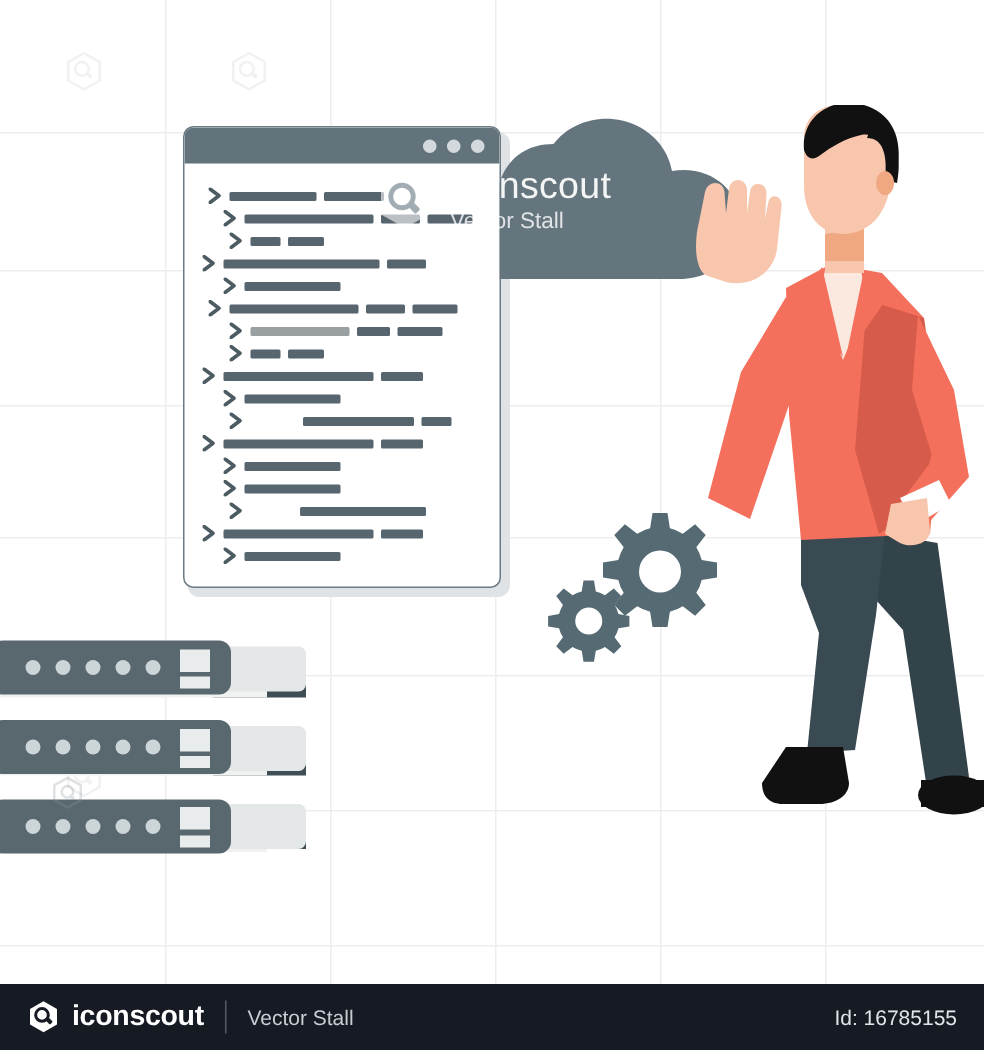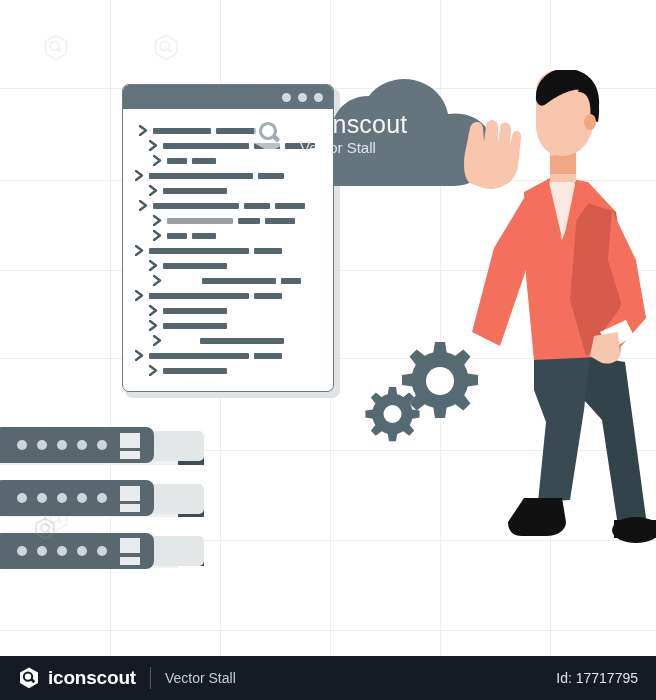--- a/index.html
+++ b/index.html
@@ -559,16 +559,16 @@
         <svg viewBox="0 0 22 22" width="22" height="22">
           <path d="M11,0.5 L20,5.6 L20,16 L11,21.2 L2,16 L2,5.6 Z" fill="#ffffff"></path>
           <circle cx="10" cy="9.6" r="4.2" fill="none" stroke="#161a23" stroke-width="2"></circle>
           <rect x="12" y="12" width="5" height="2.8" rx="0.7" fill="#161a23" transform="rotate(45 14.5 13.4)"></rect>
         </svg>
       </span>
       <span id="footer-brand">iconscout</span>
     </div>
     <div id="footer-divider"></div>
     <span id="footer-vendor">Vector Stall</span>
-    <span id="footer-id">Id: 17717795</span>
+    <span id="footer-id">Id: 16785155</span>
   </div>
 
 </div>
 
 </body></html>

